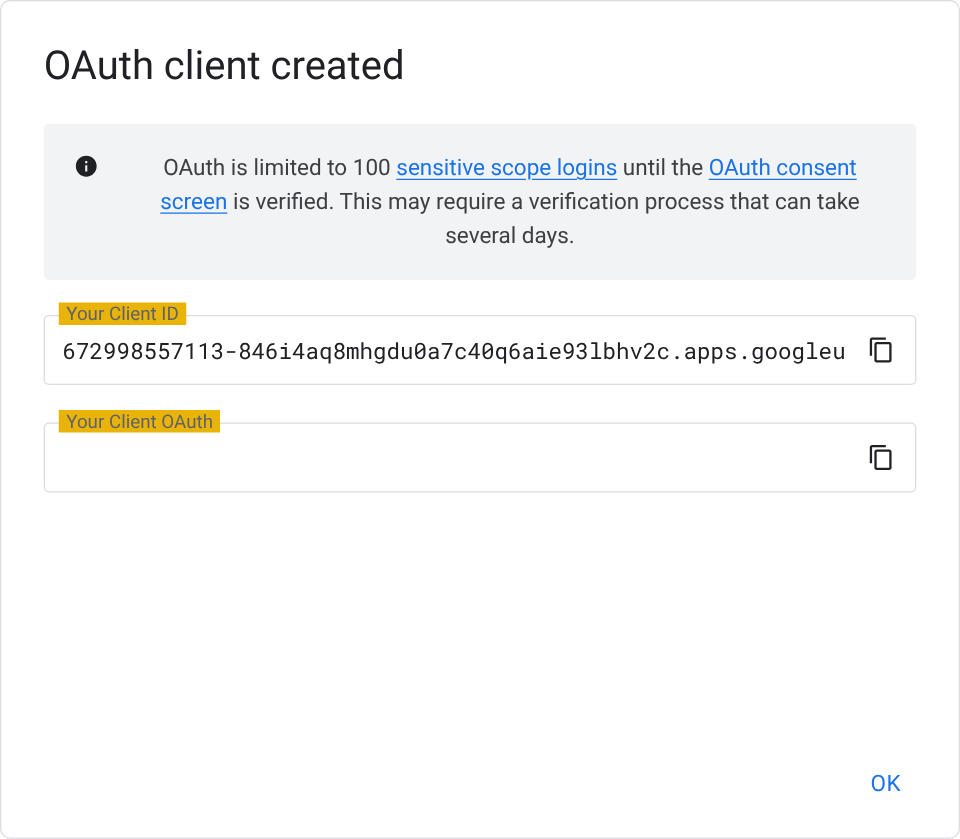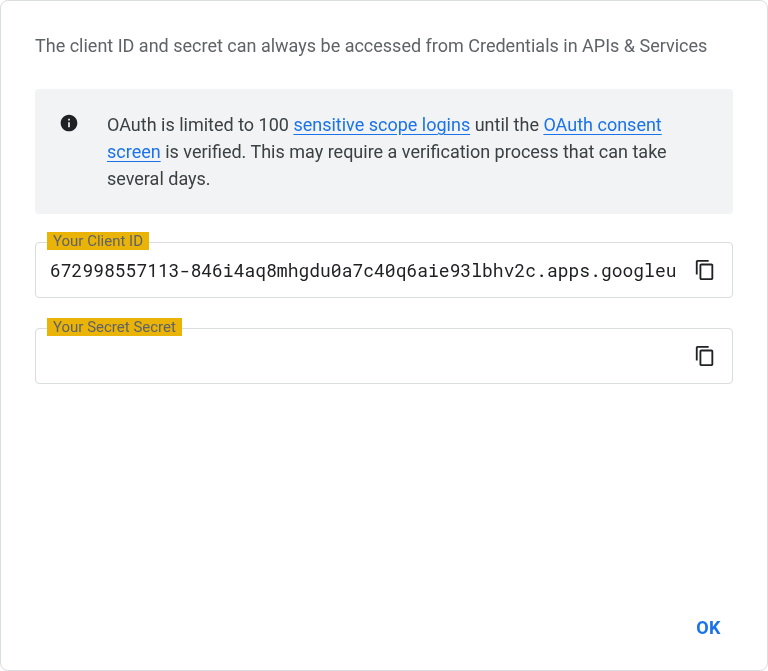--- a/index.html
+++ b/index.html
@@ -39,20 +39,21 @@
       font-weight: 400;
     }
     .info-box {
       background: #f1f3f4;
       border-radius: 4px;
       padding: 22px 24px 22px 24px;
       display: flex;
       align-items: flex-start;
       gap: 28px;
       margin-bottom: 28px;
+      text-align: center;
     }
     .info-icon-wrap {
       flex-shrink: 0;
       padding-top: 2px;
     }
     .info-icon {
       width: 20px;
       height: 20px;
       display: block;
     }
@@ -121,33 +122,33 @@
     .dialog-actions {
       position: absolute;
       bottom: 24px;
       right: 34px;
     }
     .ok-btn {
       background: none;
       border: none;
       color: #1a73e8;
       font-size: 18px;
-      font-weight: 700;
+      font-weight: 400;
       letter-spacing: 0.5px;
       cursor: pointer;
       padding: 8px 12px;
       font-family: inherit;
     }
   </style>
 </head>
 <body>
 
 <div class="dialog">
+  <h1 class="dialog-title">OAuth client created</h1>
 
-  <p class="dialog-subtitle">The client ID and secret can always be accessed from Credentials in APIs &amp; Services</p>
 
   <div class="info-box">
     <div class="info-icon-wrap">
       <svg class="info-icon" viewBox="0 0 24 24" fill="#202124">
         <path d="M12 2C6.48 2 2 6.48 2 12s4.48 10 10 10 10-4.48 10-10S17.52 2 12 2zm1 15h-2v-6h2v6zm0-8h-2V7h2v2z"></path>
       </svg>
     </div>
     <div class="info-text">
       <span>OAuth is limited to 100 </span><a href="#">sensitive scope logins</a><span> until the </span><a href="#">OAuth consent screen</a><span> is verified. This may require a verification process that can take several days.</span>
     </div>
@@ -159,21 +160,21 @@
       <div class="field-value">672998557113-846i4aq8mhgdu0a7c40q6aie93lbhv2c.apps.googleusercontent.com</div>
       <button class="copy-btn">
         <svg class="copy-icon" viewBox="0 0 24 24" fill="#202124">
           <path d="M16 1H4c-1.1 0-2 .9-2 2v14h2V3h12V1zm3 4H8c-1.1 0-2 .9-2 2v14c0 1.1.9 2 2 2h11c1.1 0 2-.9 2-2V7c0-1.1-.9-2-2-2zm0 16H8V7h11v14z"></path>
         </svg>
       </button>
     </div>
   </div>
 
   <div class="field-group">
-    <div class="field-label">Your Secret Secret</div>
+    <div class="field-label">Your Client OAuth</div>
     <div class="field-box">
       <button class="copy-btn">
         <svg class="copy-icon" viewBox="0 0 24 24" fill="#202124">
           <path d="M16 1H4c-1.1 0-2 .9-2 2v14h2V3h12V1zm3 4H8c-1.1 0-2 .9-2 2v14c0 1.1.9 2 2 2h11c1.1 0 2-.9 2-2V7c0-1.1-.9-2-2-2zm0 16H8V7h11v14z"></path>
         </svg>
       </button>
     </div>
   </div>
 
   <div class="dialog-actions">

